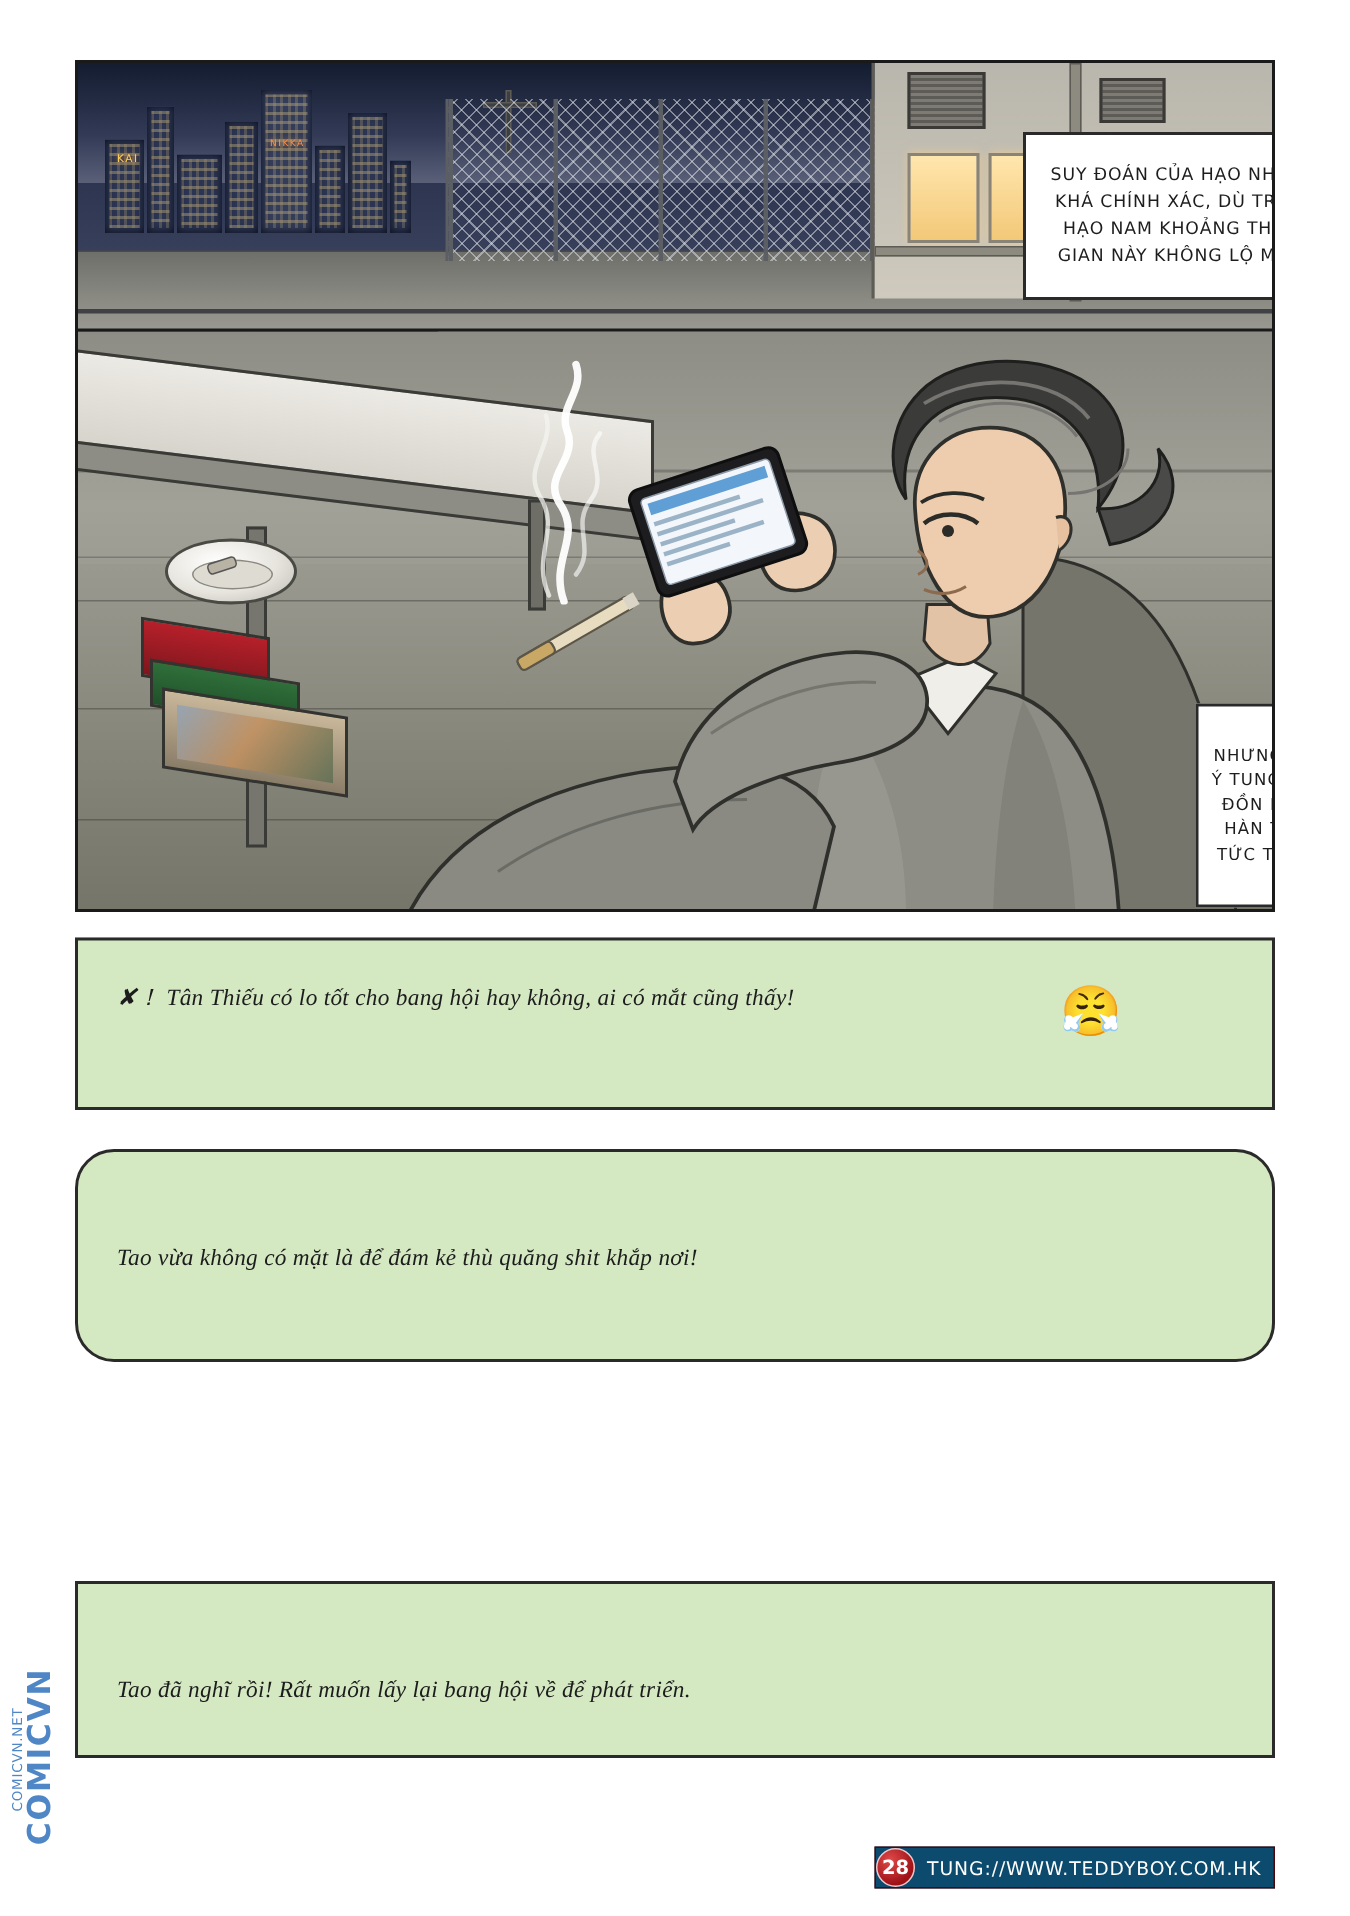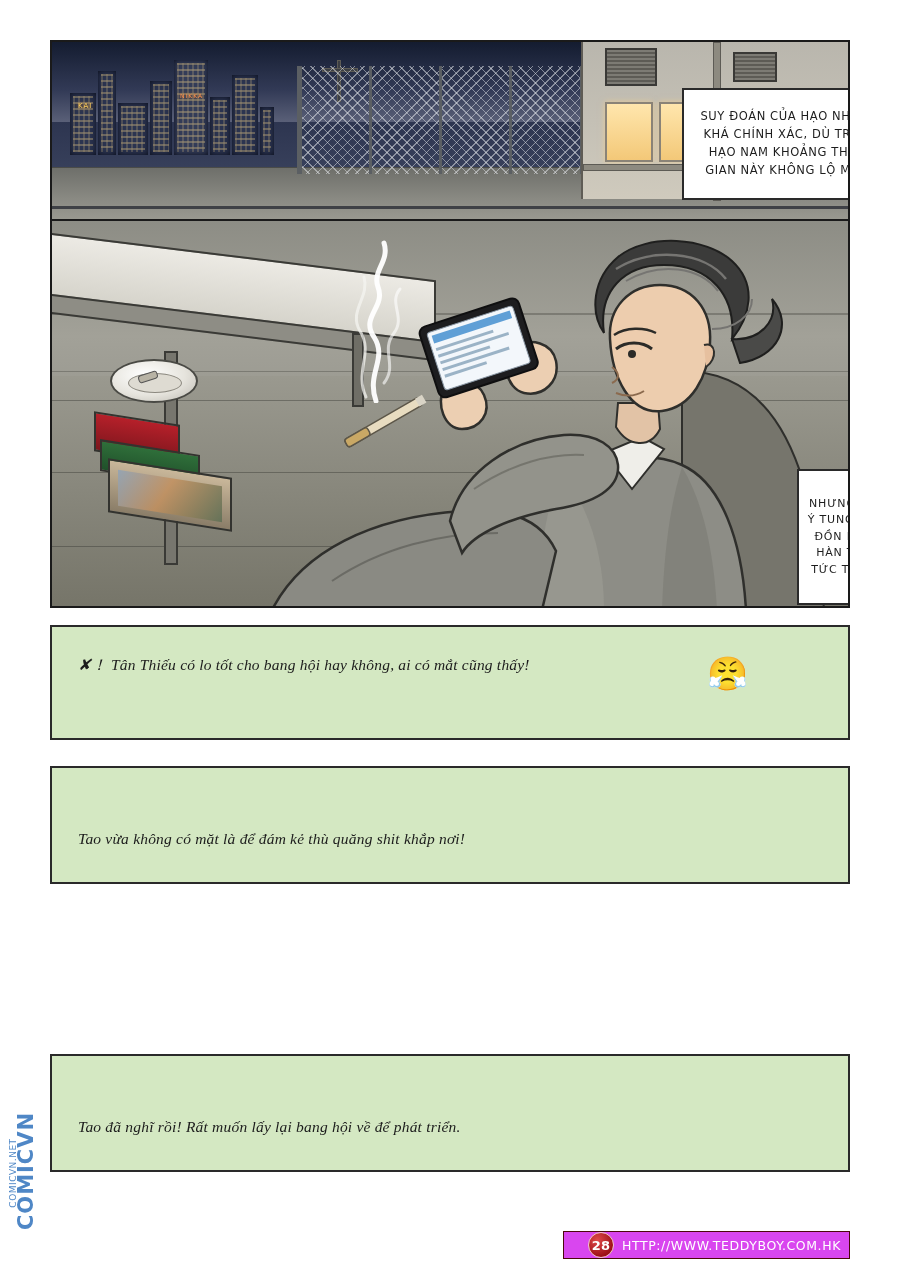--- a/index.html
+++ b/index.html
@@ -275,21 +275,21 @@
     left: 26px;
     right: 26px;
     font-style: italic;
     font-size: 15.5px;
     color: #1c1c1c;
     letter-spacing: .2px;
     font-family: "Liberation Serif", serif;
   }
   #gb1 { top: 625px; height: 115px; }
   #gb1 p { top: 28px; }
-  #gb2 { top: 766px; height: 118px; }
+  #gb2 { top: 766px; height: 142px; border-radius: 26px; }
   #gb2 p { top: 62px; }
   #gb3 { top: 910px; height: 118px; }
   #gb3 p { top: 62px; }
   #gb4 { top: 1054px; height: 118px; }
   #gb4 p { top: 62px; }
 
   .emoji {
     position: absolute;
     top: 30px;
     left: 655px;
@@ -353,24 +353,23 @@
     white-space: nowrap;
   }
 
   .footerbar {
     position: absolute;
     right: 50px;
     bottom: 18px;
     height: 26px;
     display: flex;
     align-items: center;
-    background: #d946ef;
+    background: #0c4a6e;
     border: 1px solid #4c070b;
     padding-right: 8px;
-    padding-left: 24px;
   }
   .badge {
     width: 26px;
     height: 26px;
     background: radial-gradient(circle at 35% 30%, #e04a4a, #9e1117 70%);
     border-radius: 50%;
     color: #fff;
     font-size: 13px;
     font-weight: bold;
     display: flex;
@@ -554,16 +553,16 @@
     <p>Tao đã nghĩ rồi! Rất muốn lấy lại bang hội về để phát triển.</p>
   </div>
 
   <div class="watermark">
     <div class="wm-main">COMICVN</div>
     <div class="wm-sub">COMICVN.NET</div>
   </div>
 
   <div class="footerbar">
     <div class="badge">28</div>
-    <div class="fburl">HTTP://WWW.TEDDYBOY.COM.HK</div>
+    <div class="fburl">TUNG://WWW.TEDDYBOY.COM.HK</div>
   </div>
 
 </div>
 
 </body></html>

